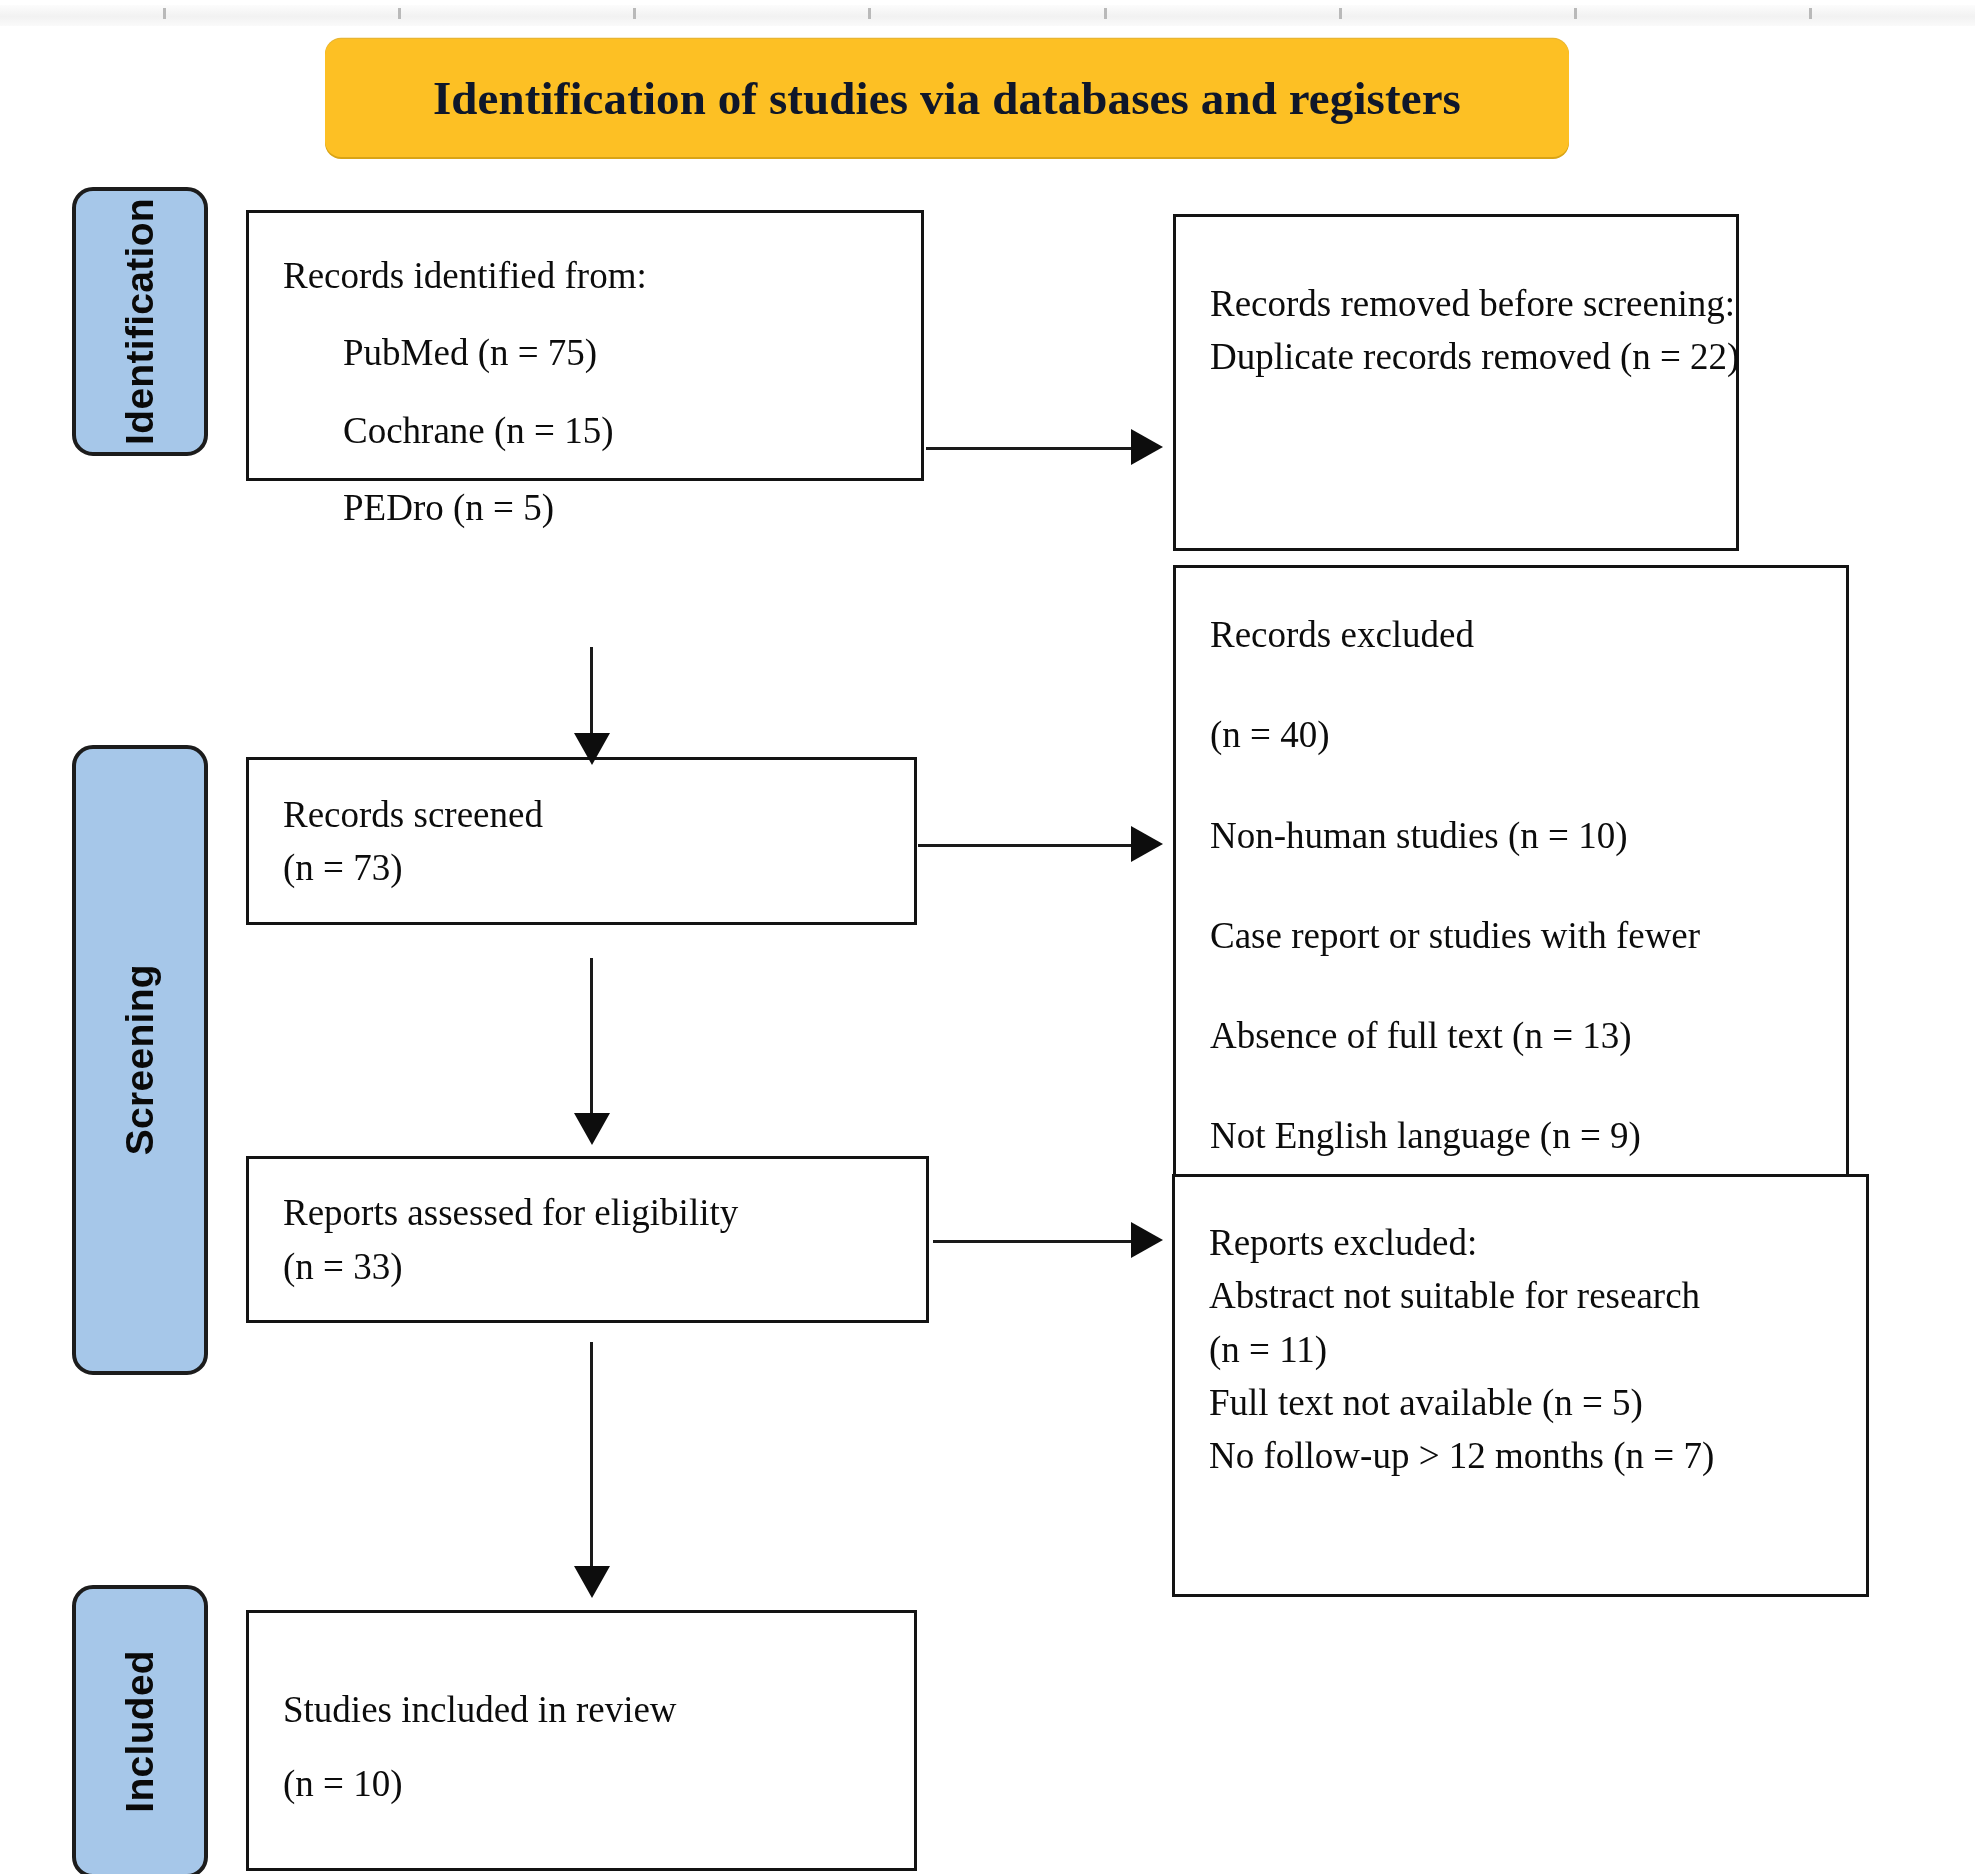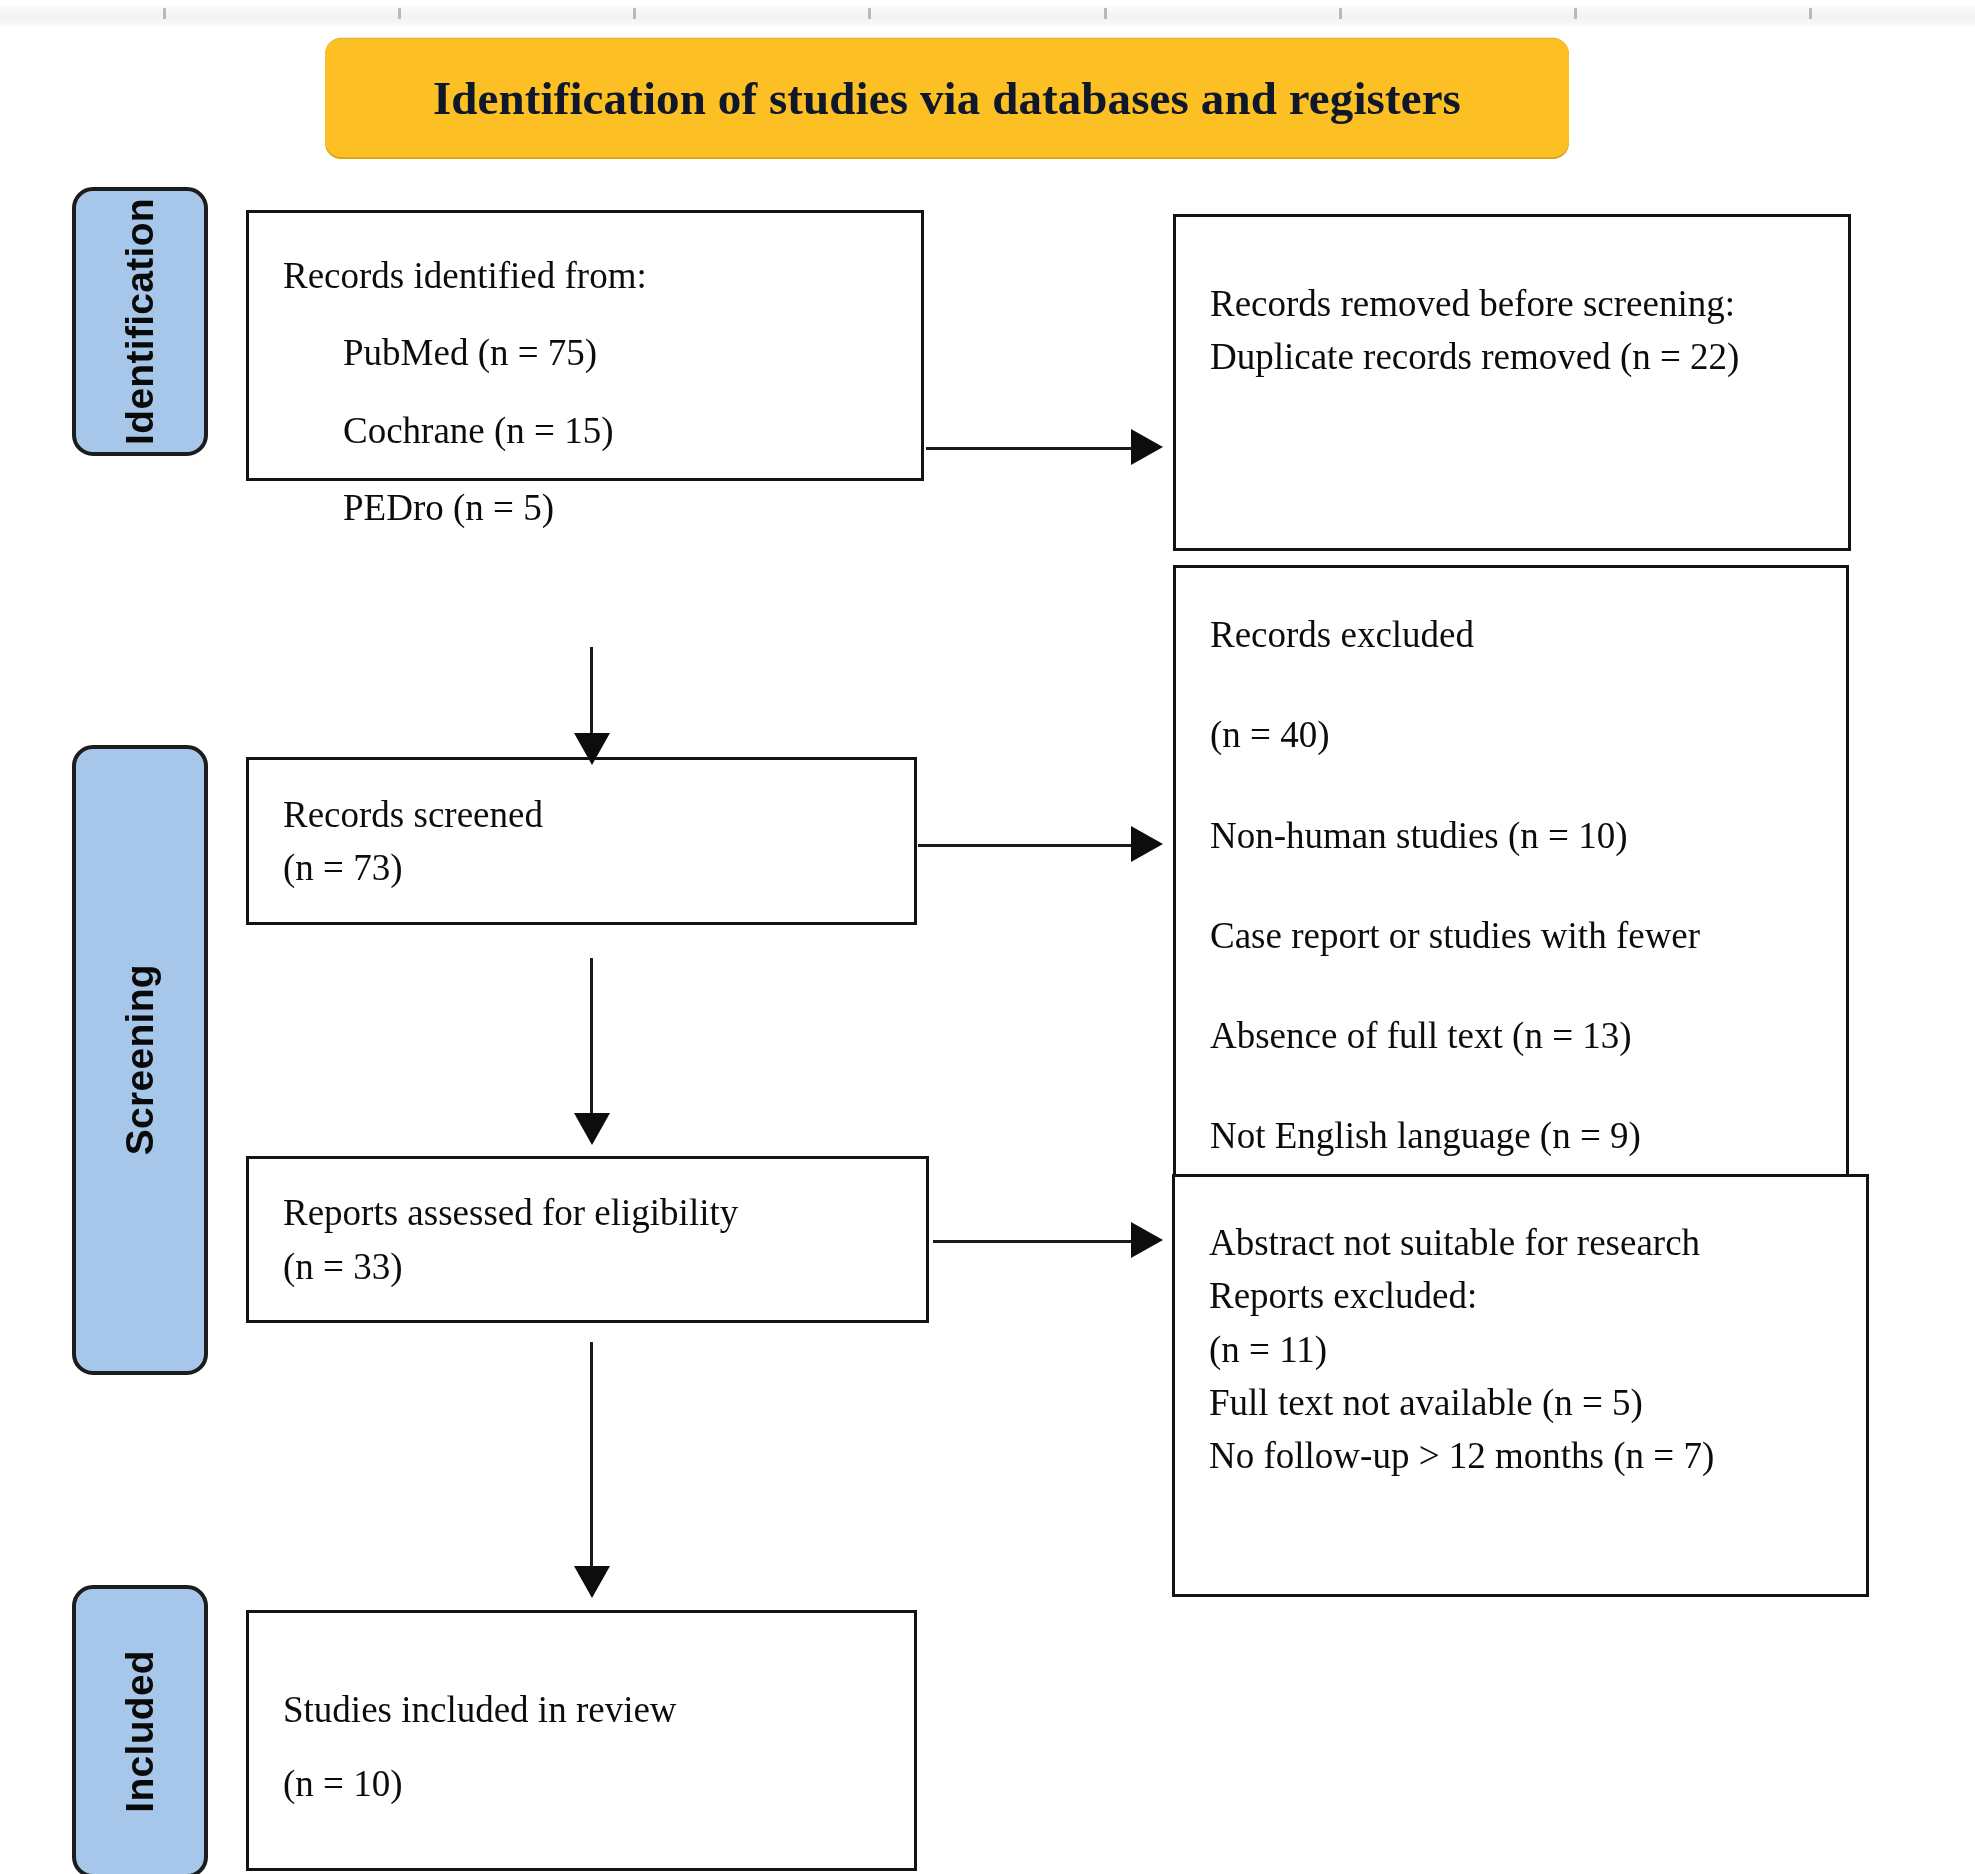--- a/index.html
+++ b/index.html
@@ -95,21 +95,21 @@
   }
   .fline {
     font-size: 37px;
     line-height: 1.44;
     color: #0c0c0c;
     white-space: nowrap;
   }
   .fline.indent { padding-left: 60px; margin-top: 24px; }
 
   #box-identified      { left: 246px;  top: 210px;  width: 678px; height: 271px;  padding-top: 0; justify-content: flex-start; }
-  #box-removed         { left: 1173px; top: 214px;  width: 678px; height: 337px;  }
+  #box-removed         { left: 1173px; top: 214px;  width: 566px; height: 337px;  }
   #box-screened        { left: 246px;  top: 757px; width: 671px; height: 168px;  }
   #box-rec-excluded    { left: 1173px; top: 565px;  width: 676px; height: 616px; gap: 47px;  }
   #box-assessed        { left: 246px;  top: 1156px; width: 683px; height: 167px;  }
   #box-rep-excluded    { left: 1172px; top: 1174px; width: 697px; height: 423px;  }
   #box-included        { left: 246px;  top: 1610px; width: 671px; height: 261px;  }
 
   
   #box-identified, #box-removed, #box-rec-excluded, #box-rep-excluded, #box-included {
     justify-content: flex-start;
   }
@@ -200,22 +200,22 @@
     <div class="fline">Absence of full text (n = 13)</div>
     <div class="fline">Not English language (n = 9)</div>
   </div>
 
   <div class="fbox" id="box-assessed">
     <div class="fline">Reports assessed for eligibility</div>
     <div class="fline">(n = 33)</div>
   </div>
 
   <div class="fbox" id="box-rep-excluded">
+    <div class="fline">Reports excluded:</div>
     <div class="fline">Abstract not suitable for research</div>
-    <div class="fline">Reports excluded:</div>
     <div class="fline">(n = 11)</div>
     <div class="fline">Full text not available (n = 5)</div>
     <div class="fline">No follow-up &gt; 12 months (n = 7)</div>
   </div>
 
   <div class="fbox" id="box-included">
     <div class="fline">Studies included in review</div>
     <div class="fline">(n = 10)</div>
   </div>
 

